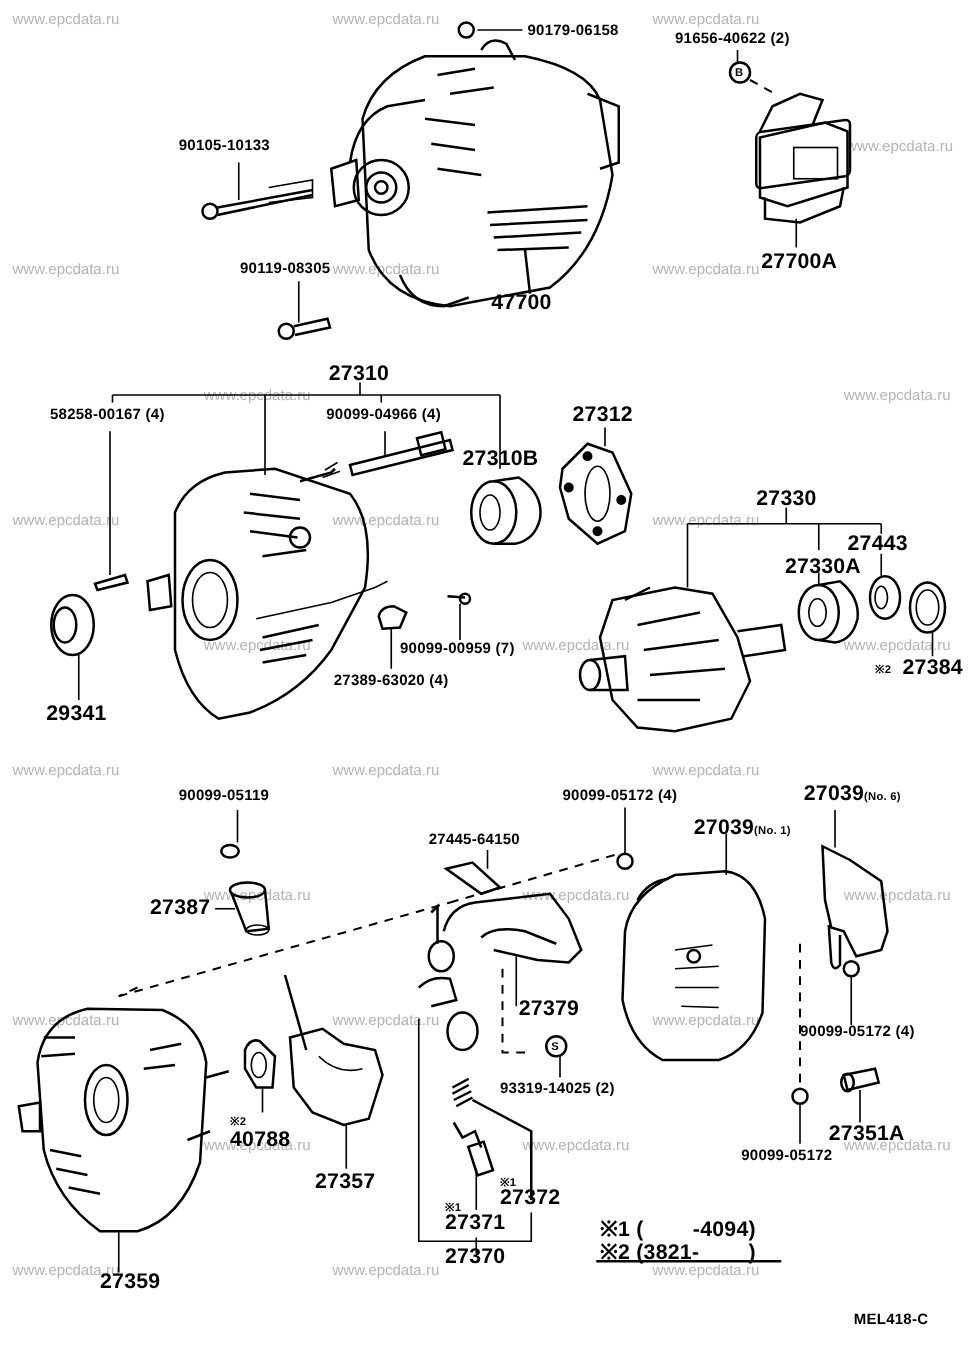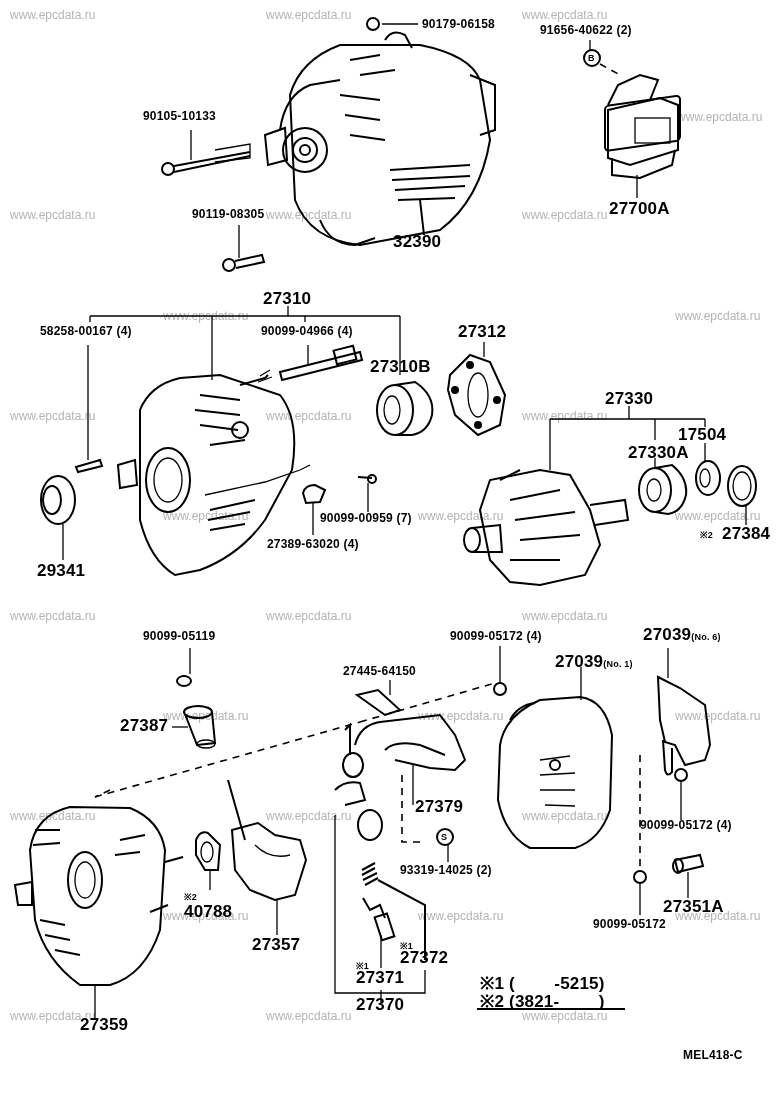--- a/index.html
+++ b/index.html
@@ -278,30 +278,30 @@
       <line x1="381" y1="935" x2="381" y2="968" class="thin"></line>
       <path d="M335,815 L335,993 L425,993 L425,970" class="thin"></path>
       <line x1="381" y1="990" x2="381" y2="1003" class="thin"></line>
     </g>
   </svg>
 
   <div class="lbl md" style="left:422px;top:17px">90179-06158</div>
   <div class="lbl md" style="left:540px;top:23px">91656-40622 (2)</div>
   <div class="lbl md" style="left:143px;top:109px">90105-10133</div>
   <div class="lbl md" style="left:192px;top:207px">90119-08305</div>
-  <div class="lbl lg" style="left:393px;top:232px">32390</div>
+  <div class="lbl lg" style="left:393px;top:232px">47700</div>
   <div class="lbl lg" style="left:609px;top:199px">27700A</div>
 
   <div class="lbl lg" style="left:263px;top:289px">27310</div>
   <div class="lbl md" style="left:40px;top:324px">58258-00167 (4)</div>
   <div class="lbl md" style="left:261px;top:324px">90099-04966 (4)</div>
   <div class="lbl lg" style="left:458px;top:322px">27312</div>
   <div class="lbl lg" style="left:370px;top:357px">27310B</div>
   <div class="lbl lg" style="left:605px;top:389px">27330</div>
-  <div class="lbl lg" style="left:678px;top:425px">17504</div>
+  <div class="lbl lg" style="left:678px;top:425px">27443</div>
   <div class="lbl lg" style="left:628px;top:443px">27330A</div>
   <div class="lbl lg" style="left:37px;top:561px">29341</div>
   <div class="lbl md" style="left:320px;top:511px">90099-00959 (7)</div>
   <div class="lbl md" style="left:267px;top:537px">27389-63020 (4)</div>
   <div class="lbl sm" style="left:700px;top:528px">※2</div>
   <div class="lbl lg" style="left:722px;top:524px">27384</div>
 
   <div class="lbl md" style="left:143px;top:629px">90099-05119</div>
   <div class="lbl md" style="left:450px;top:629px">90099-05172 (4)</div>
   <div class="lbl lg" style="left:643px;top:625px">
@@ -322,21 +322,21 @@
   <div class="lbl md" style="left:593px;top:917px">90099-05172</div>
   <div class="lbl sm" style="left:400px;top:939px">※1</div>
   <div class="lbl lg" style="left:400px;top:948px">27372</div>
   <div class="lbl sm" style="left:356px;top:959px">※1</div>
   <div class="lbl lg" style="left:356px;top:968px">27371</div>
   <div class="lbl lg" style="left:356px;top:995px">27370</div>
   <div class="lbl lg" style="left:80px;top:1015px">27359</div>
 
   <div class="lbl lg" style="left:480px;top:971px">
     <span>※1</span>
-    <span style="white-space:pre">(        -5215)</span>
+    <span style="white-space:pre">(        -4094)</span>
   </div>
   <div class="lbl lg" style="left:480px;top:989px">
     <span>※2</span>
     <span style="white-space:pre">(3821-        )</span>
   </div>
   <div class="legend-line"></div>
 
   <div class="lbl sm" style="left:588px;top:53px">B</div>
   <div class="lbl sm" style="left:441px;top:832px">S</div>
 

